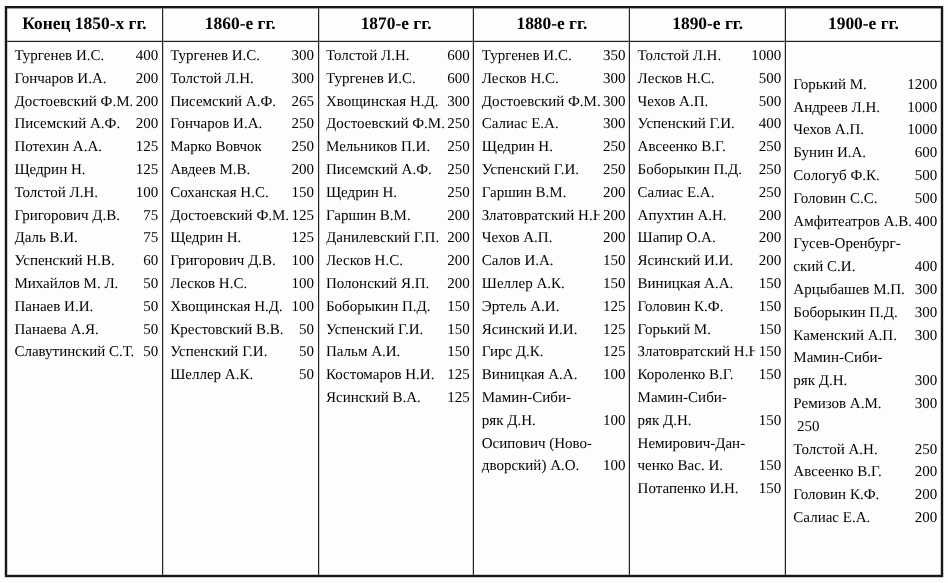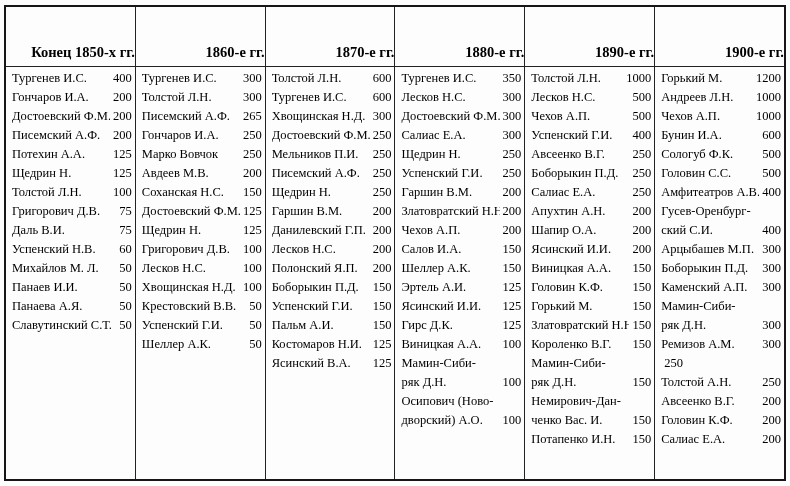--- a/index.html
+++ b/index.html
@@ -30,31 +30,31 @@
   .table-column {
     flex: 1 1 0;
     min-width: 0;
     border-right: 1px solid #222;
     display: flex;
     flex-direction: column;
     box-sizing: border-box;
   }
   .table-column:last-child {
     border-right: none;
+    gap: 24px;
   }
   .col-header {
     height: 27px;
     line-height: 27px;
-    text-align: right;
+    text-align: center;
     font-weight: bold;
     font-size: 14.5px;
     border-bottom: 1.5px solid #222;
     white-space: nowrap;
     overflow: hidden;
-    margin-top: 32px;
   }
   .col-body {
     padding-top: 2px;
     flex: 1 1 auto;
     overflow: hidden;
   }
   .row {
     display: flex;
     justify-content: space-between;
     align-items: baseline;

